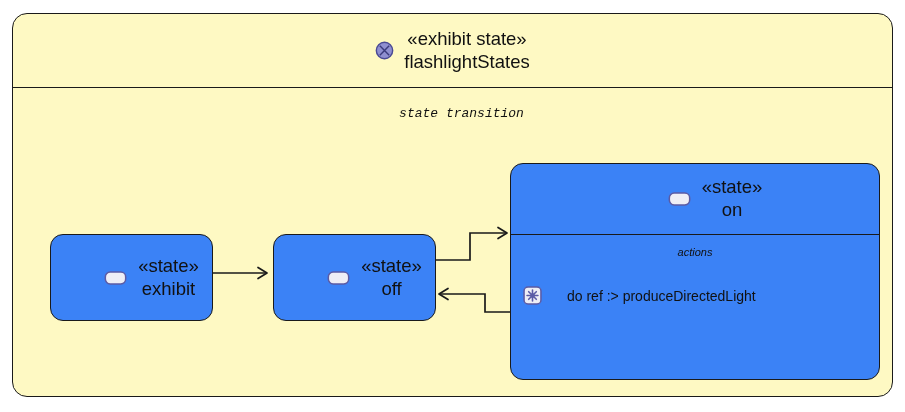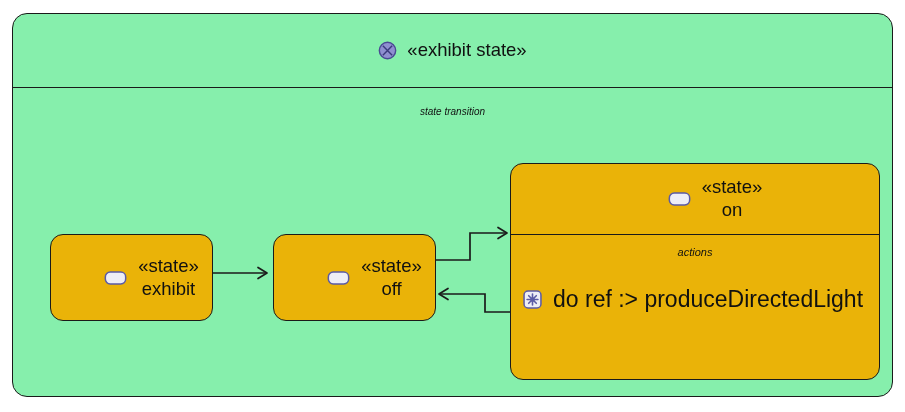--- a/index.html
+++ b/index.html
@@ -23,21 +23,21 @@
   
   .frame {
     position: absolute;
     left: 12px;
     top: 13px;
     width: 881px;
     height: 384px;
     border: 1.6px solid #1a1a1a;
     border-radius: 15px;
     box-sizing: border-box;
-    background: #86efac;
+    background: #fef9c3;
   }
   .frame-header {
     position: absolute;
     left: 0;
     top: 0;
     width: 100%;
     height: 74px;
     box-sizing: border-box;
     border-bottom: 1.6px solid #1a1a1a;
     display: flex;
@@ -54,27 +54,28 @@
     line-height: 1.24;
     font-size: 18.5px;
     color: #111111;
   }
   .frame-title-lines .kw { display: block; }
   .frame-title-lines .nm { display: block; }
 
   
   .compartment-label {
     position: absolute;
-    left: 0;
+    left: 9px;
     top: 92px;
     width: 100%;
     text-align: center;
     font-style: italic;
-    font-size: 10px;
-    color: #111111;
+    font-size: 13px;
+    color: #111111;
+    font-family: Liberation Mono, monospace;
   }
 
   
   .icon-exhibit {
     width: 19px;
     height: 19px;
     flex: 0 0 auto;
     display: block;
   }
   .icon-state {
@@ -89,21 +90,21 @@
     flex: 0 0 auto;
     display: block;
   }
 
   
   .state-box {
     position: absolute;
     box-sizing: border-box;
     border: 1.7px solid #1a1a1a;
     border-radius: 13px;
-    background: #eab308;
+    background: #3b82f6;
     padding-left: 40px;
   }
   .state-head {
     display: flex;
     align-items: center;
     justify-content: center;
     gap: 11px;
     height: 100%;
   }
   .state-head.top-compartment {
@@ -140,22 +141,22 @@
     font-style: italic;
     font-size: 11px;
     color: #111111;
   }
   .action-row {
     position: absolute;
     left: 12px;
     top: 122px;
     display: flex;
     align-items: center;
-    gap: 11px;
-    font-size: 23px;
+    gap: 25px;
+    font-size: 14px;
     color: #111111;
   }
 
   
   .connectors {
     position: absolute;
     left: 0;
     top: 0;
     width: 905px;
     height: 412px;
@@ -170,20 +171,21 @@
   <div class="frame">
 
     <div class="frame-header">
       <div class="frame-title-group">
         <svg class="icon-exhibit" viewBox="0 0 20 20">
           <circle cx="10" cy="10" r="8.6" fill="#8f8fd0" stroke="#4a4a94" stroke-width="1.5"></circle>
           <path d="M5.1 5.1 L14.9 14.9 M14.9 5.1 L5.1 14.9" stroke="#3a3a7c" stroke-width="1.5" fill="none"></path>
         </svg>
         <div class="frame-title-lines">
           <span class="kw">«exhibit state»</span>
+          <span class="nm">flashlightStates</span>
         </div>
       </div>
     </div>
 
     <div class="compartment-label">state transition</div>
   </div>
 
   <svg class="connectors" viewBox="0 0 905 412">
 
     <g>

